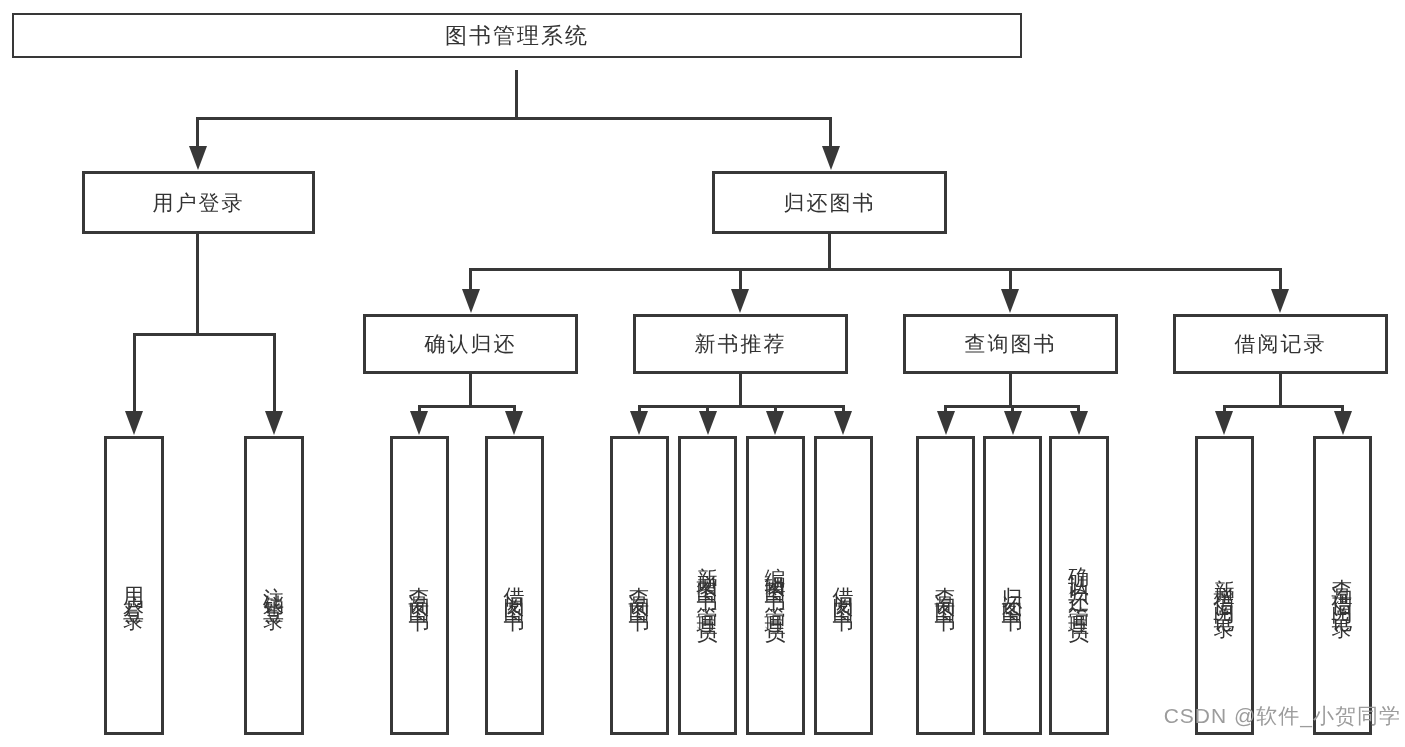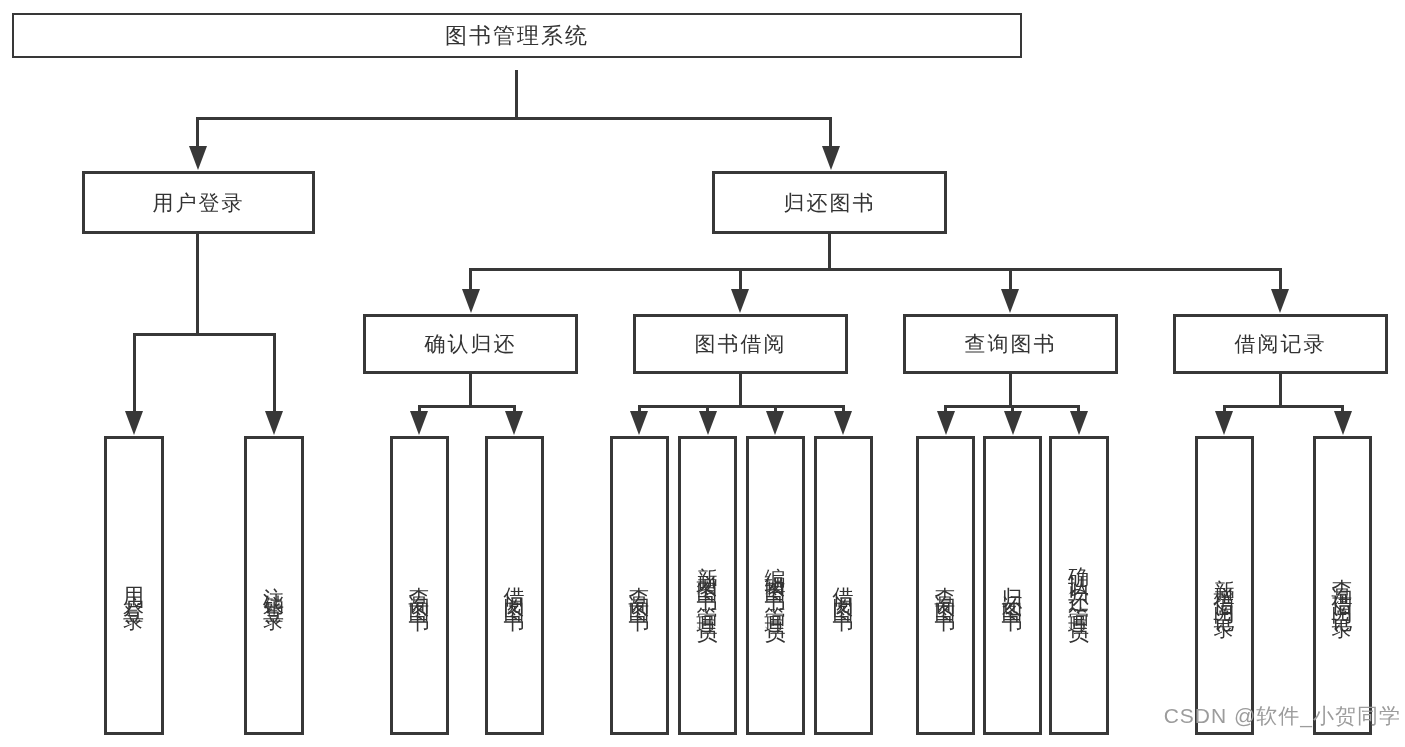--- a/index.html
+++ b/index.html
@@ -70,21 +70,21 @@
     <span>用户登录</span>
   </div>
   <div class="box" style="left:712px;top:171px;width:235px;height:63px;">
     <span>归还图书</span>
   </div>
 
   <div class="box" style="left:363px;top:314px;width:215px;height:60px;">
     <span>确认归还</span>
   </div>
   <div class="box" style="left:633px;top:314px;width:215px;height:60px;">
-    <span>图书借阅</span>
+    <span>新书推荐</span>
   </div>
   <div class="box" style="left:903px;top:314px;width:215px;height:60px;">
     <span>查询图书</span>
   </div>
   <div class="box" style="left:1173px;top:314px;width:215px;height:60px;">
     <span>借阅记录</span>
   </div>
 
   <div class="box leaf" style="left:104px;width:60px;">
     <span>用户登录</span>

